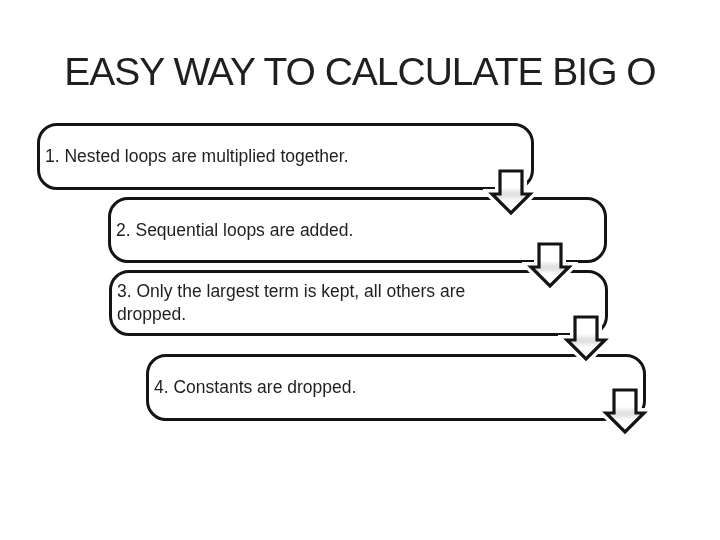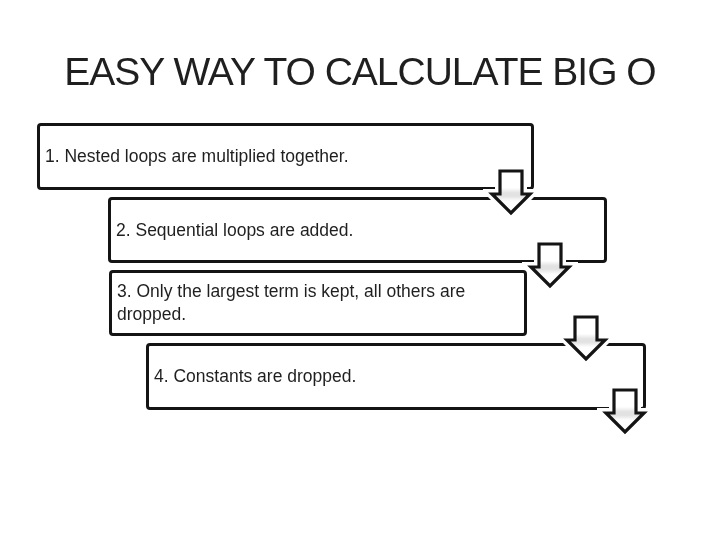--- a/index.html
+++ b/index.html
@@ -26,36 +26,36 @@
     font-size:39px;
     letter-spacing:-1px;
     color:var(--text);
     white-space:nowrap;
   }
   .step-box{
     position:absolute;
     box-sizing:border-box;
     background:#ffffff;
     border:3.5px solid var(--border);
-    border-radius:4px;
+    border-radius:20px;
     display:flex;
     align-items:center;
     padding:2px 12px 2px 5px;
     z-index:1;
   }
   .step-label{
     font-size:17.5px;
     line-height:23px;
     color:var(--text);
     white-space:pre-line;
   }
   .box-1{left:37px;  top:123px; width:497px; height:67px;}
   .box-2{left:72px;  top:197px; width:499px; height:66px;margin-left:36px;}
-  .box-3{left:109px; top:270px; width:418px; height:66px;}
-  .box-4{left:146px; top:343px; width:500px; height:67px;}
+  .box-3{left:109px; top:270px; width:499px; height:66px;}
+  .box-4{left:146px; top:354px; width:500px; height:67px;}
   .box-5{left:184px; top:416px; width:499px; height:66px;}
   .down-arrow{
     position:absolute;
     width:56px;height:48px;
     z-index:2;
   }
   .arrow-1{left:483px; top:168px;}
   .arrow-2{left:522px; top:241px;}
   .arrow-3{left:558px; top:314px;}
   .arrow-4{left:597px; top:387px;}

